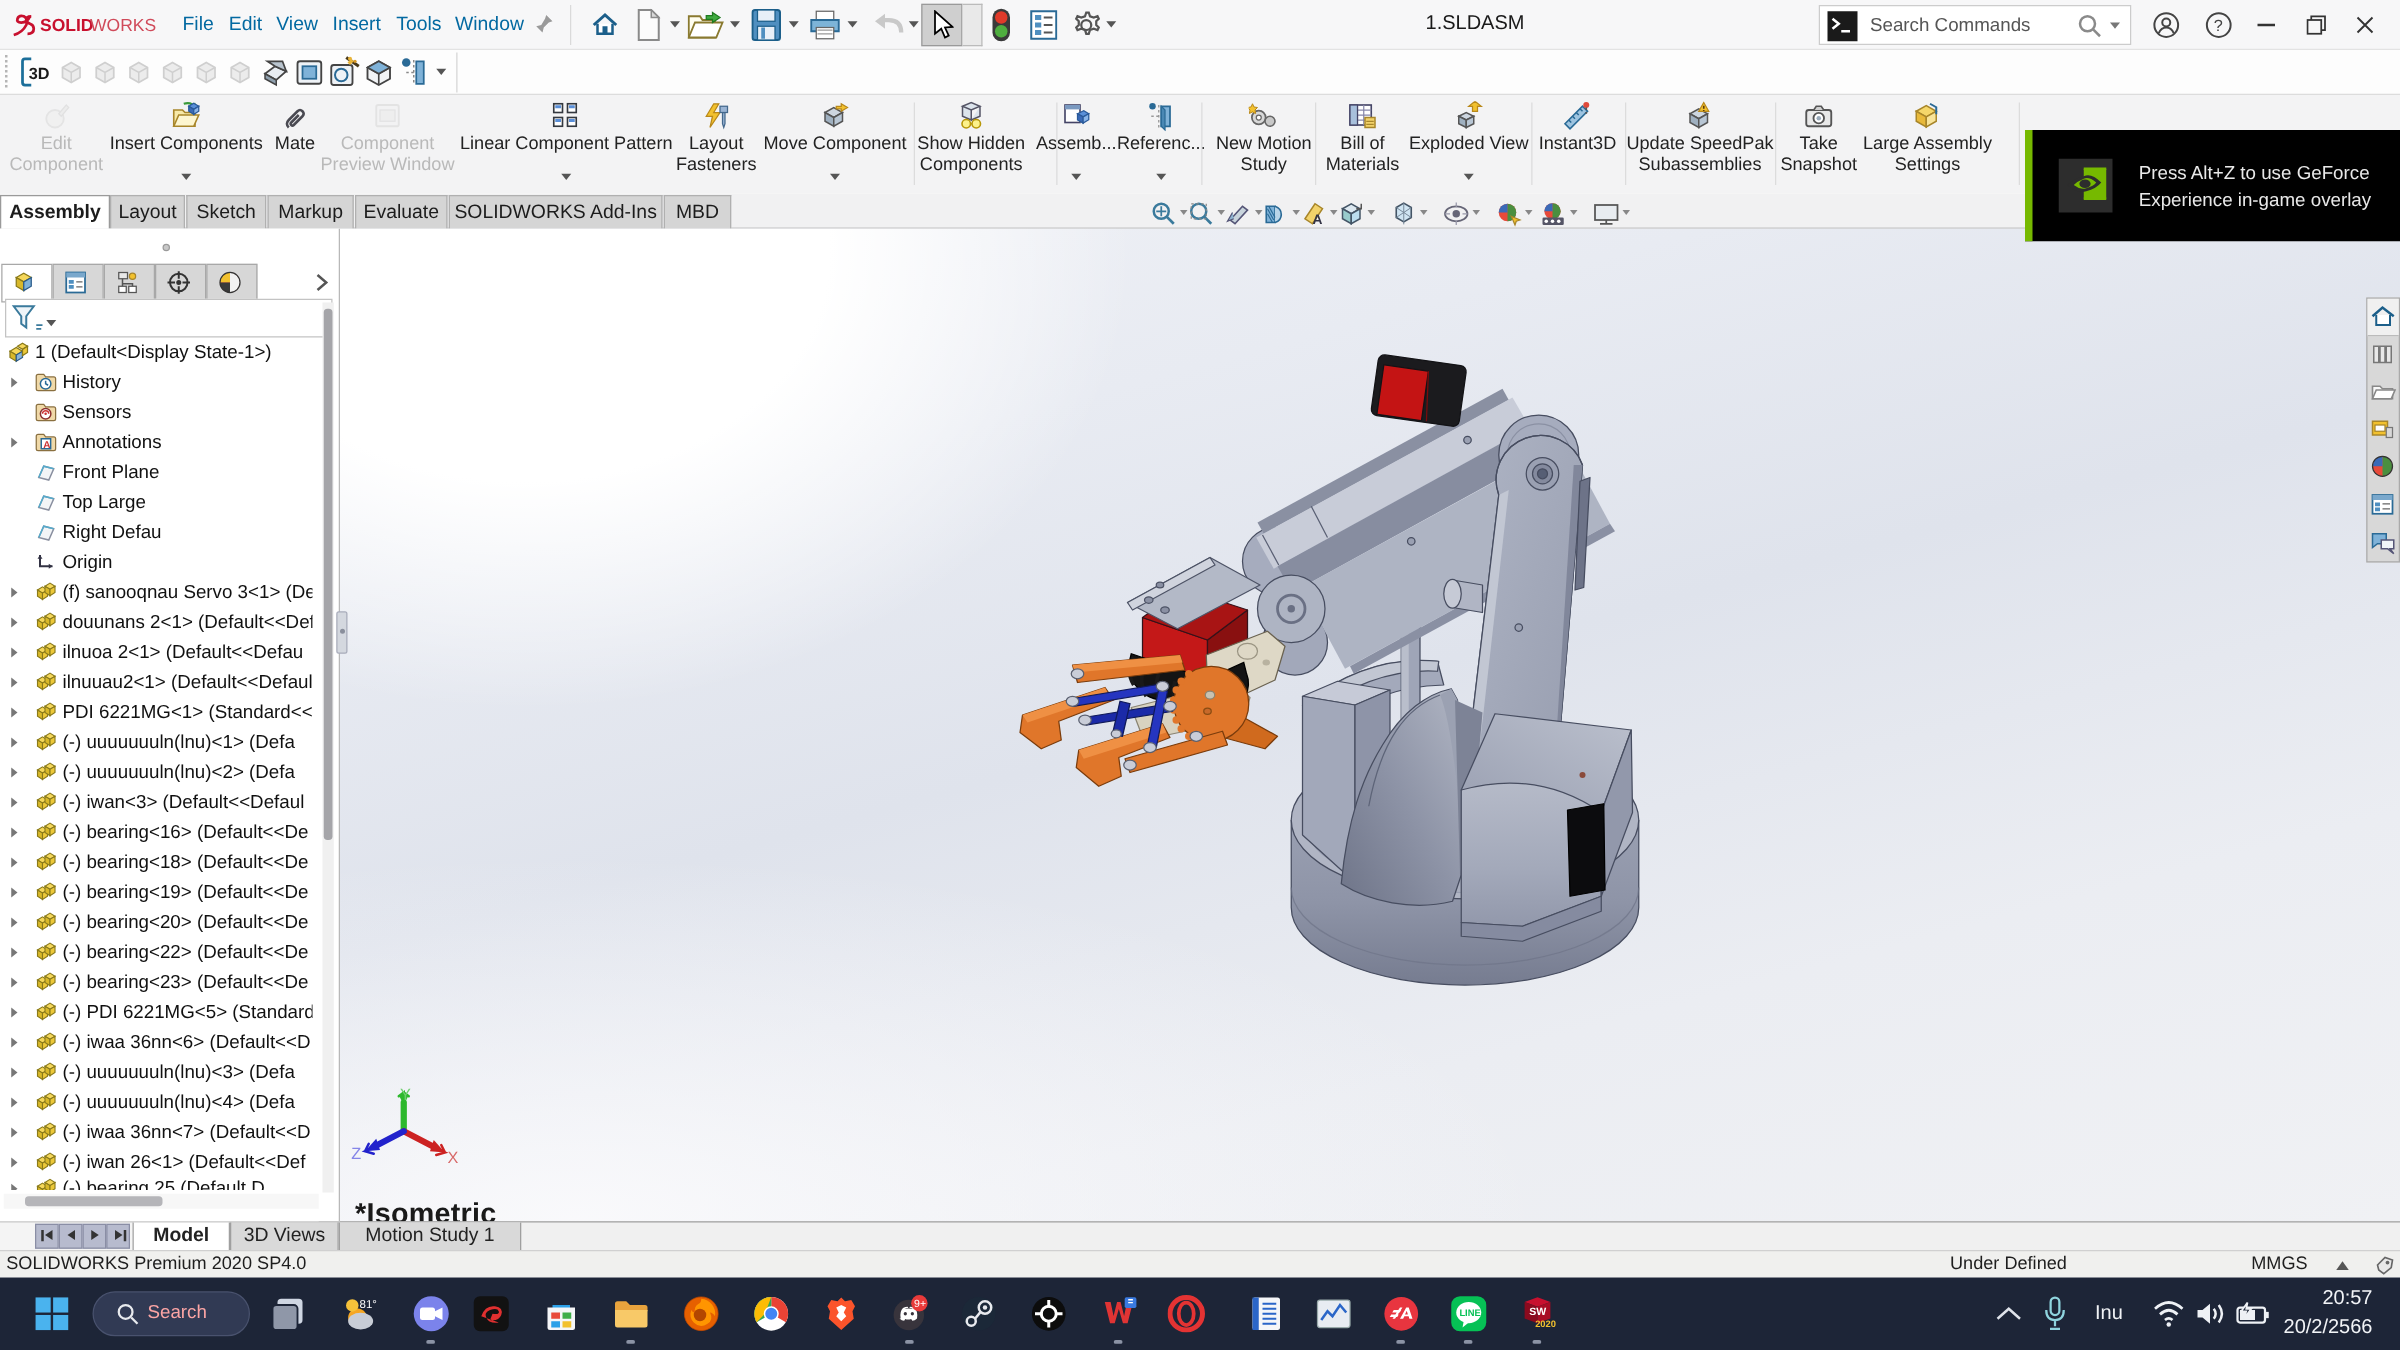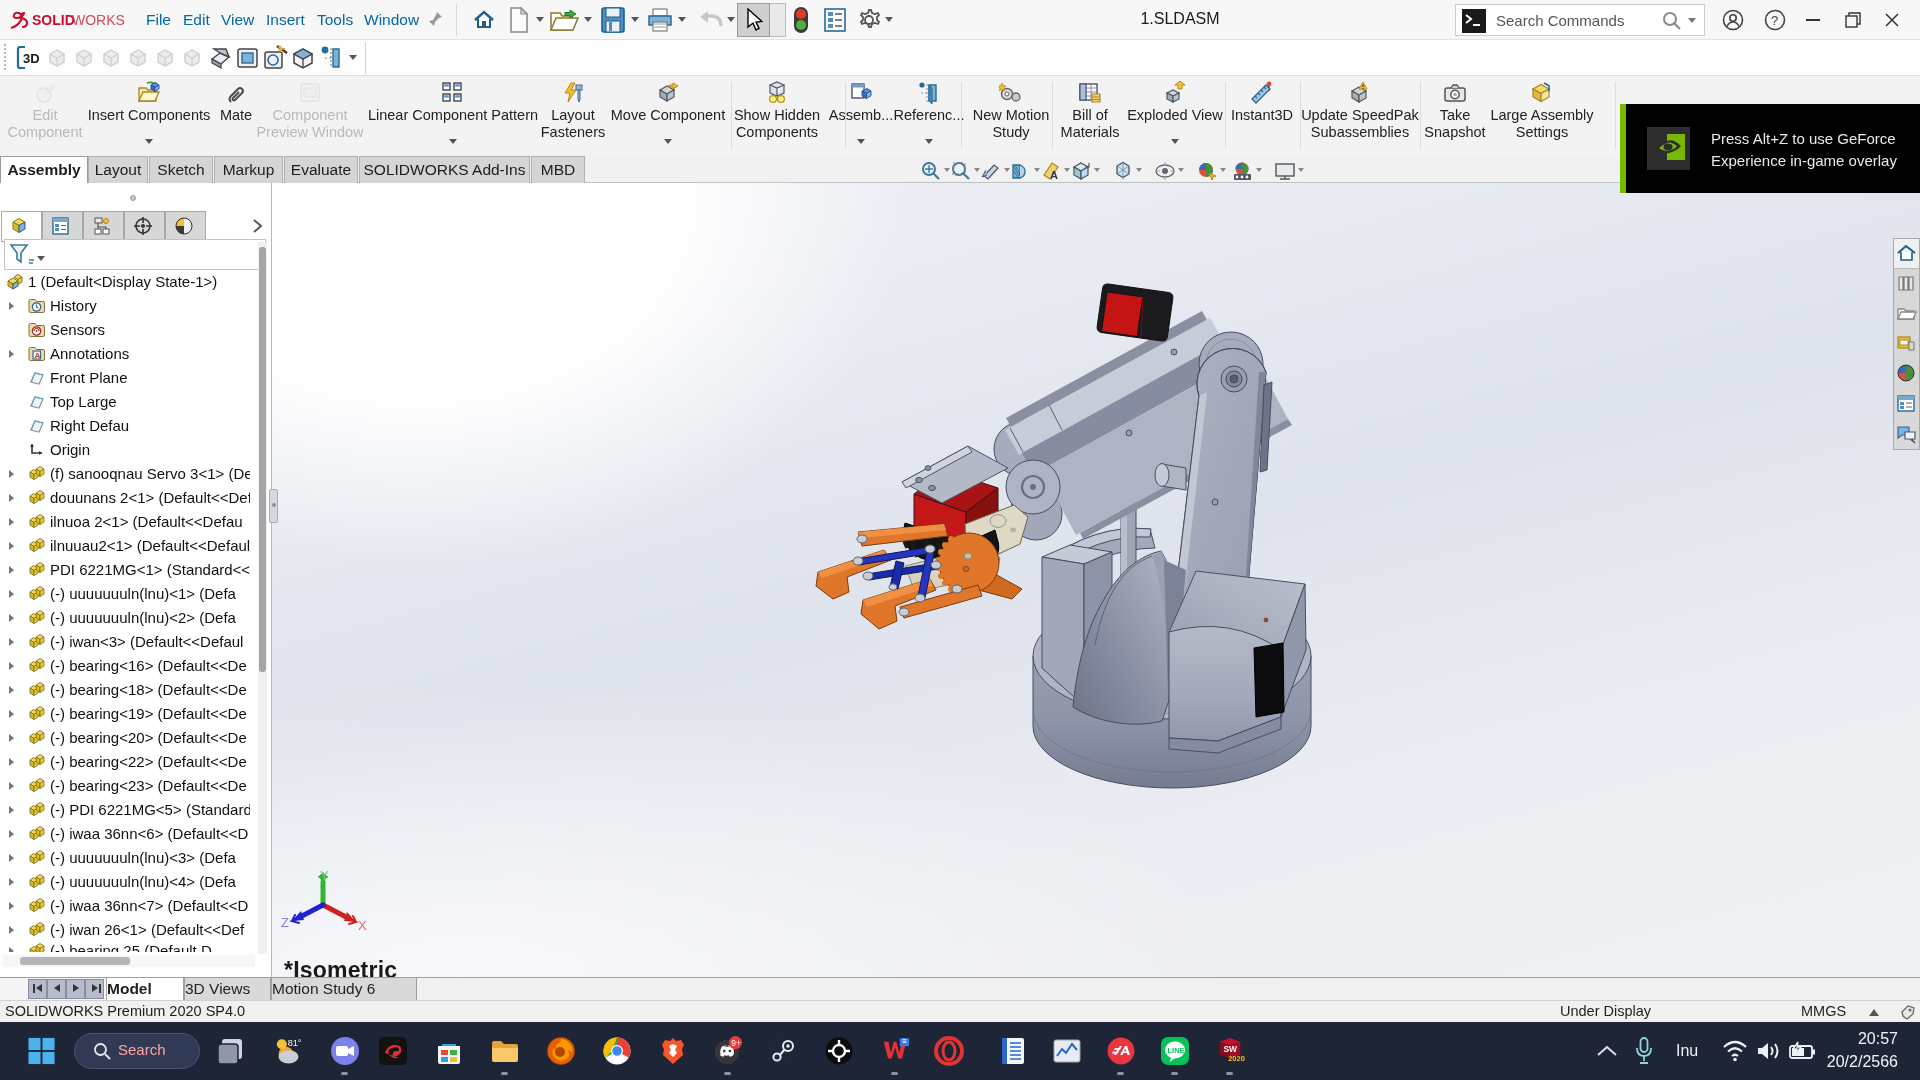--- a/index.html
+++ b/index.html
@@ -27,21 +27,21 @@
 linear-gradient(165deg,#f2f3f7 0%,#e8ebf2 28%,#dfe3ec 50%,#ebedf2 75%,#f0f1f4 100%);}
 
 #lpanel{left:0;top:183px;width:272px;height:794px;background:#fff;border-right:1px solid #b8b8b8;}
 .ptab{position:absolute;top:28px;width:41px;height:31px;background:#d7d7d7;border:1px solid #a8a8a8;}
 .ptab.act{background:#fff;}
 .trow{position:absolute;left:0;width:250px;height:24px;font-size:15px;color:#111;white-space:nowrap;overflow:hidden;}
 .trow .tx{position:absolute;top:3px;}
 .arr{position:absolute;width:0;height:0;border-left:5px solid #777;border-top:4px solid transparent;border-bottom:4px solid transparent;}
 
 #btabs{left:0;top:977px;width:1920px;height:23px;background:#f0f0f0;border-top:1px solid #9f9f9f;}
-.btab{position:absolute;top:0;height:23px;background:#d9d9d9;border:1px solid #9f9f9f;border-top:none;font-size:15.5px;color:#222;line-height:21px;}
+.btab{position:absolute;top:0;height:23px;background:#d9d9d9;border:1px solid #9f9f9f;border-top:none;font-size:15.5px;color:#222;text-align:center;line-height:21px;}
 #statusbar{left:0;top:1000px;width:1920px;height:22px;background:#f0f0ee;border-top:1px solid #d0d0d0;font-size:14.5px;color:#1e1e1e;}
 
 #taskbar{left:0;top:1022px;width:1920px;height:58px;background:#1d2537;}
 .tico{position:absolute;top:14px;}
 .tbar{position:absolute;top:50px;width:7px;height:3px;border-radius:2px;background:#8b93a5;}
 
 #gf{left:1620px;top:104px;width:300px;height:89px;background:#000;}
 #gf .bar{position:absolute;left:0;top:0;width:6px;height:89px;background:#76b900;}
 #gf .logo{position:absolute;left:27px;top:23px;width:43px;height:43px;background:#2d2d2d;}
 #gf .t{position:absolute;left:91px;color:#e9e9e9;font-size:15px;}
@@ -708,25 +708,25 @@
 <div class="abs" style="left:66px;top:1px;width:19px;height:20px;background:#b7bbce;border:1px solid #8a8ea5"></div>
 <div class="abs" style="left:85px;top:1px;width:19px;height:20px;background:#b7bbce;border:1px solid #8a8ea5"></div>
 <div class="abs" style="left:33px;top:6px;width:2px;height:9px;background:#333"></div>
       <div class="abs" style="left:36px;top:6px;width:0;height:0;border-right:6px solid #333;border-top:4.5px solid transparent;border-bottom:4.5px solid transparent"></div>
 <div class="abs" style="left:54px;top:6px;width:0;height:0;border-right:6px solid #333;border-top:4.5px solid transparent;border-bottom:4.5px solid transparent"></div>
 <div class="abs" style="left:73px;top:6px;width:0;height:0;border-left:6px solid #333;border-top:4.5px solid transparent;border-bottom:4.5px solid transparent"></div>
 <div class="abs" style="left:92px;top:6px;width:0;height:0;border-left:6px solid #333;border-top:4.5px solid transparent;border-bottom:4.5px solid transparent"></div>
       <div class="abs" style="left:99px;top:6px;width:2px;height:9px;background:#333"></div>
 <div class="btab" style="left:106px;width:78px;background:#fff;font-weight:bold">Model</div>
 <div class="btab" style="left:184px;width:87px">3D Views</div>
-<div class="btab" style="left:271px;width:146px">Motion Study 6</div>
+<div class="btab" style="left:271px;width:146px">Motion Study 1</div>
 </div>
 <div id="statusbar" class="abs">
 <div class="abs" style="left:5px;top:2px">SOLIDWORKS Premium 2020 SP4.0</div>
-<div class="abs" style="left:1560px;top:2px">Under Display</div>
+<div class="abs" style="left:1560px;top:2px">Under Defined</div>
 <div class="abs" style="left:1801px;top:2px">MMGS</div>
 <div class="abs" style="left:1869px;top:8px;width:0;height:0;border-bottom:7px solid #555;border-left:5px solid transparent;border-right:5px solid transparent"></div>
 <svg class="abs" style="left:1899px;top:2px" width="18" height="18" viewBox="0 0 18 18">
         <path d="M3 9 L9 3 l6 2 -1 6 -6 5 -4 -3 z" fill="#e8e8e8" stroke="#666" stroke-width="1.3"></path>
         <circle cx="11" cy="7" r="1.5" fill="#666"></circle>
       </svg>
 </div>
 <div id="taskbar" class="abs">
 <svg class="tico" style="left:27px" width="30" height="30" viewBox="0 0 30 31">
         <g fill="#4ab3ee">

